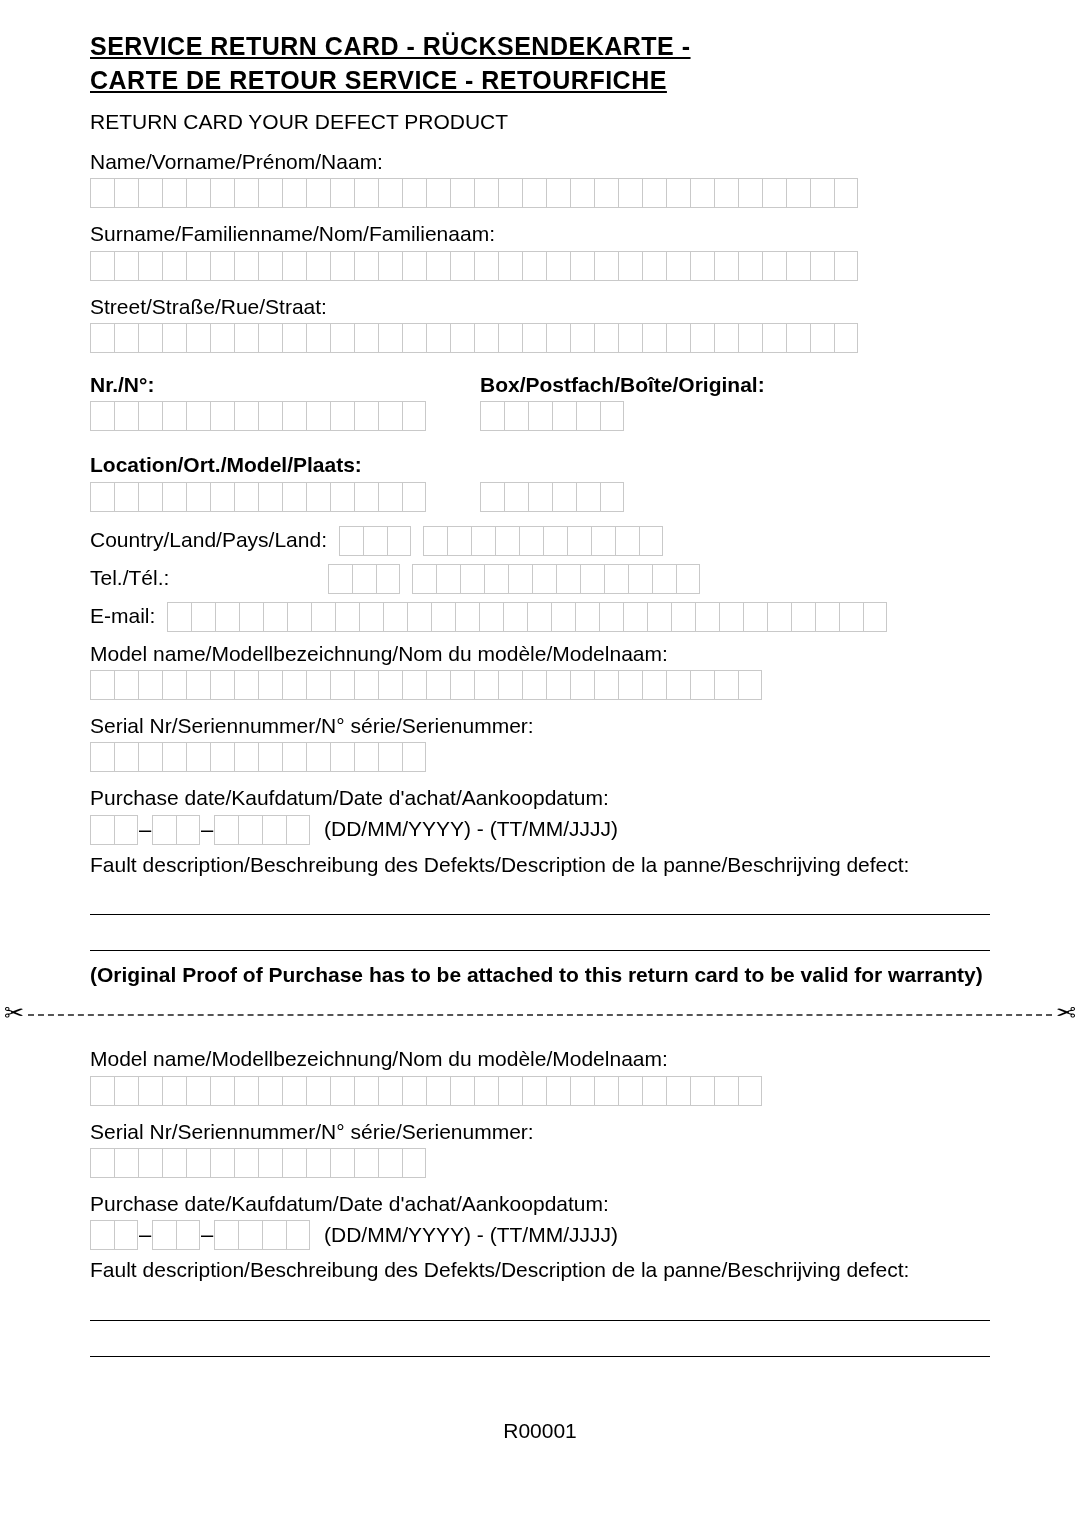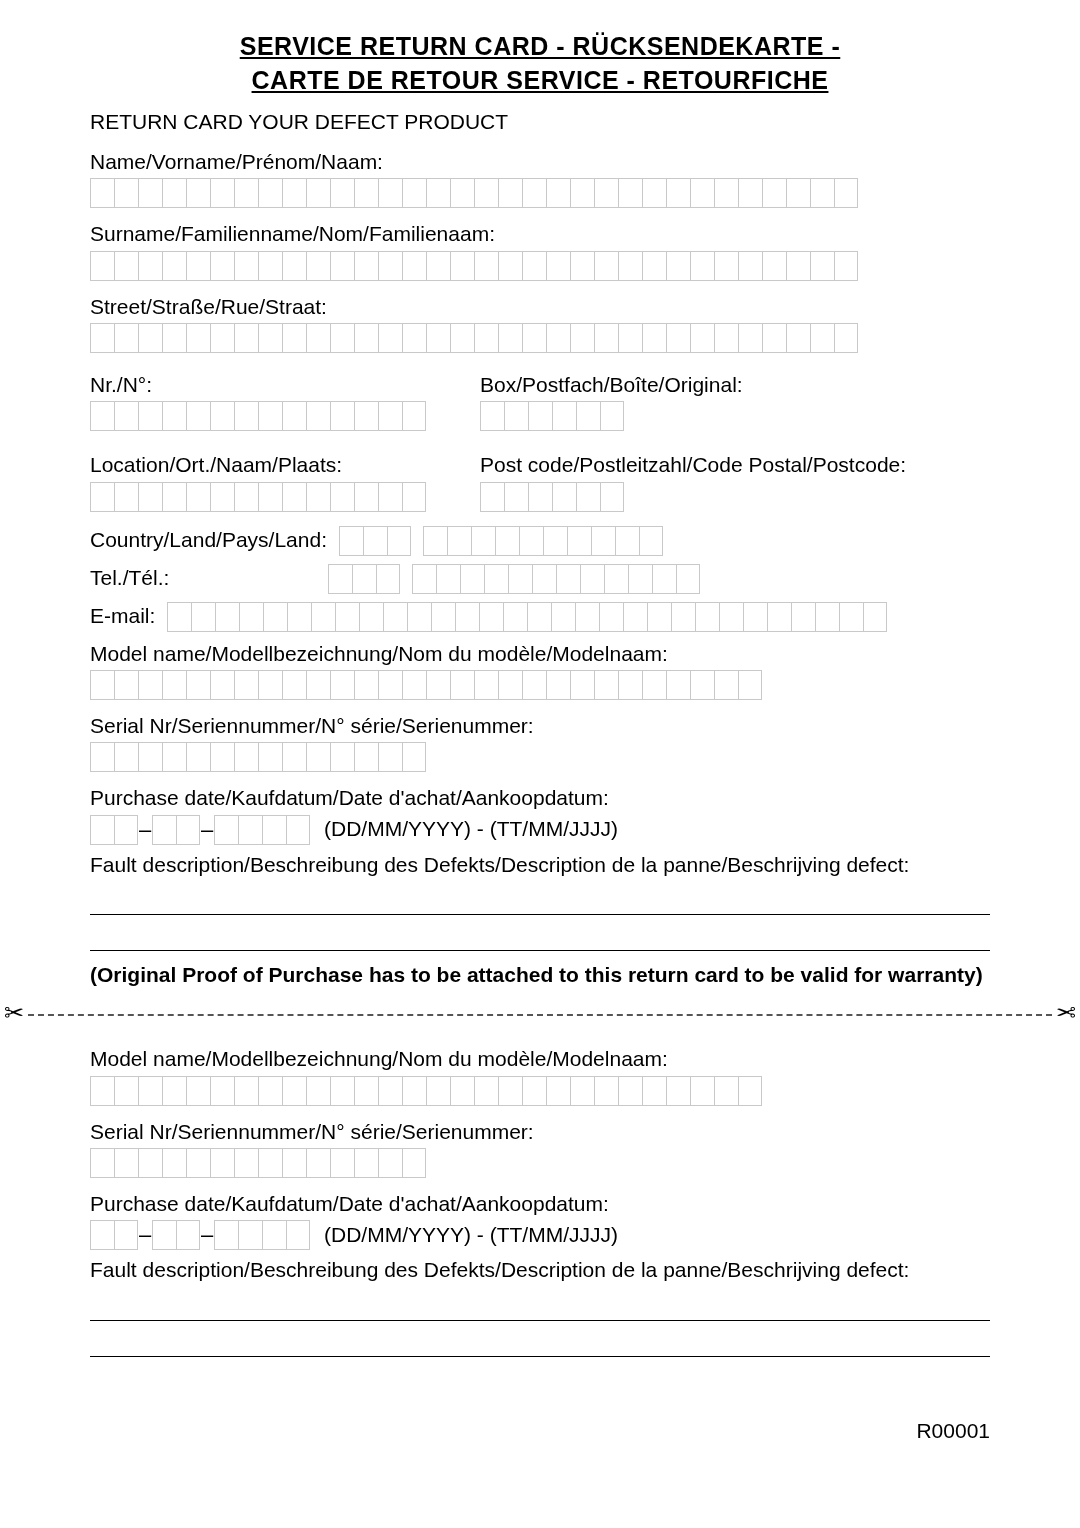--- a/index.html
+++ b/index.html
@@ -5,37 +5,37 @@
   * { box-sizing: border-box; margin: 0; padding: 0; }
   body {
     font-family: Arial, Helvetica, sans-serif;
     background: #fff;
     width: 1080px;
     padding: 30px 90px 30px 90px;
     color: #000;
     font-size: 21px;
     line-height: 1.35;
   }
-  .title-block { text-align: center; margin-bottom: 10px; }
+  .title-block { margin-bottom: 10px; }
   .title-line {
     font-weight: bold;
     text-decoration: underline;
     font-size: 25px;
     letter-spacing: 0.5px;
   }
   .section-label { margin-top: 12px; margin-bottom: 2px; }
   .boxrow { display: flex; margin-bottom: 6px; }
   .cell {
     width: 24px; height: 30px;
     border: 1px solid #c9c9c9;
     border-right: none;
     background: #fff;
   }
   .cell:last-child { border-right: 1px solid #c9c9c9; }
-  .two-col { display: flex; gap: 30px; }
+  .two-col { display: flex; gap: 30px; font-weight: bold; }
   .two-col > div { flex: none; }
   .inline-row { display: flex; align-items: flex-start; gap: 12px; margin-top: 8px; margin-bottom: 4px; }
   .dash { width: 14px; text-align: center; font-size: 22px; }
   .date-row { display: flex; align-items: center; }
   .date-row .boxrow { margin-bottom: 0; }
   .date-format { margin-left: 14px; }
   .underline-full {
     border-bottom: 1.5px solid #000;
     height: 28px;
     margin-top: 8px;
@@ -52,21 +52,21 @@
     border-top: 2px dashed #555;
     height: 0;
   }
   .scissor {
     font-size: 24px;
     padding: 0 4px;
     color: #000;
     transform: translateY(-2px);
   }
   .footer {
-    text-align: right;
+    text-align: center;
     margin-top: 60px;
     font-size: 21px;
   }
 </style>
 </head>
 <body>
 
 <div class="title-block">
   <div class="title-line">SERVICE RETURN CARD - RÜCKSENDEKARTE -</div>
   <div class="title-line">CARTE DE RETOUR SERVICE - RETOURFICHE</div>
@@ -215,24 +215,21 @@
         <div class="cell"></div>
         <div class="cell"></div>
         <div class="cell"></div>
         <div class="cell"></div>
       </div>
   </div>
 </div>
 
 <div class="two-col" style="margin-top:2px;">
   <div style="width:360px;">
-    <div class="section-label">Location/Ort./Naam/Plaats:</div>
-  </div>
-  <div>
-    <div class="section-label">Post code/Postleitzahl/Code Postal/Postcode:</div>
+    <div class="section-label">Location/Ort./Model/Plaats:</div>
   </div>
 </div>
 <div class="two-col">
   <div style="width:360px;">
     <div class="boxrow">
         <div class="cell"></div>
         <div class="cell"></div>
         <div class="cell"></div>
         <div class="cell"></div>
         <div class="cell"></div>

